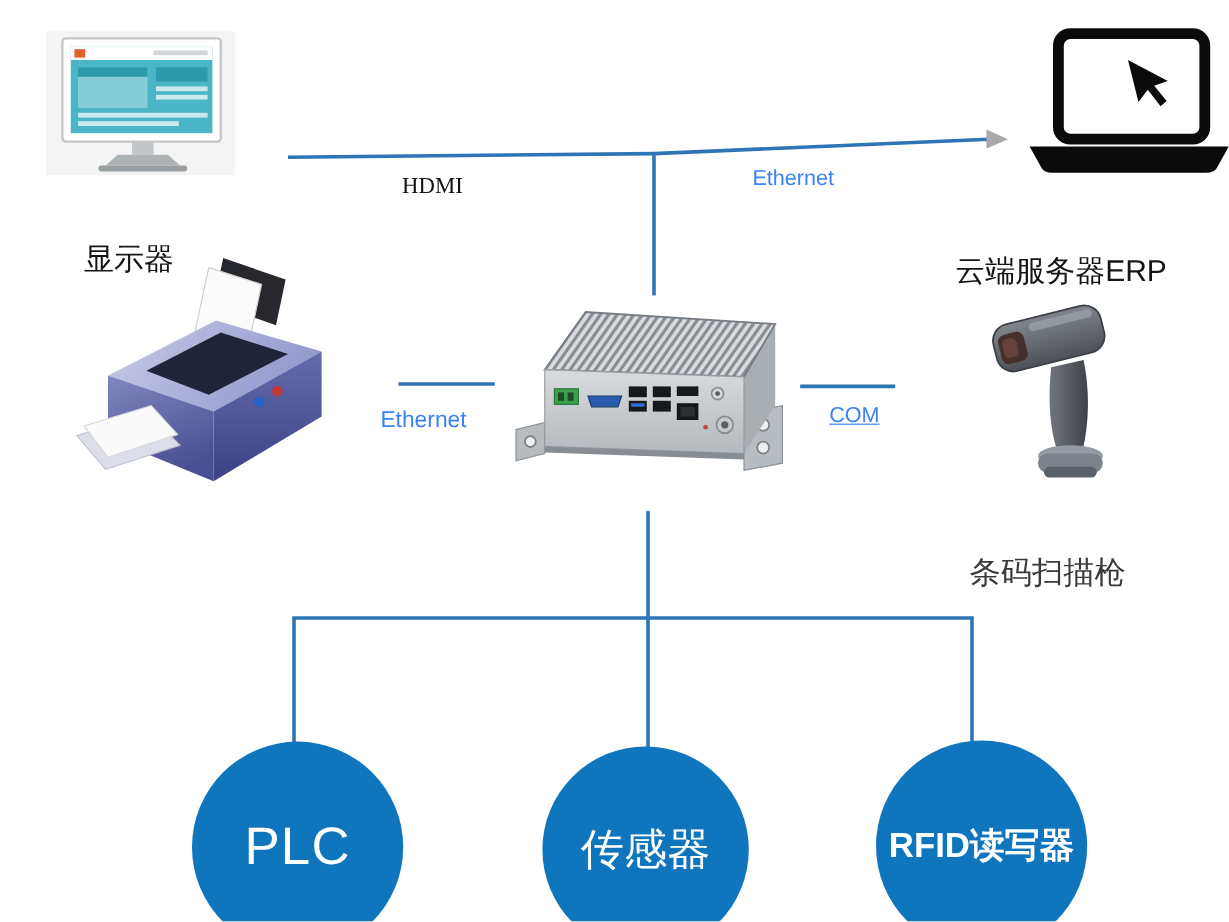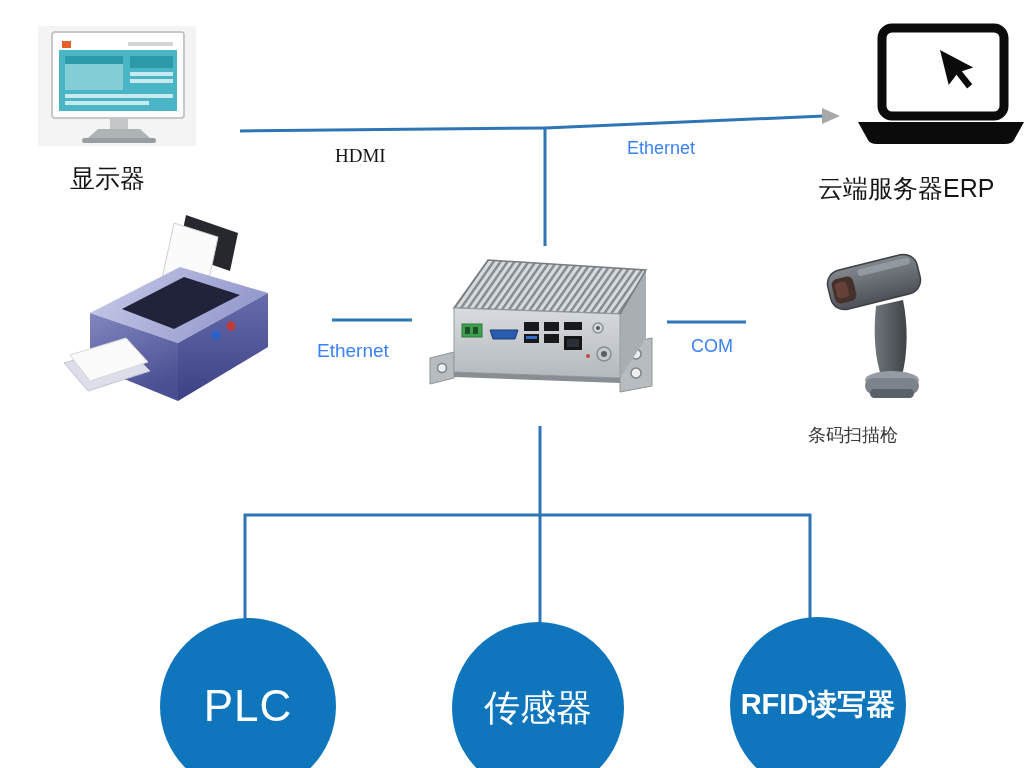--- a/index.html
+++ b/index.html
@@ -11,33 +11,34 @@
     height: 768px;
     background: #ffffff;
     overflow: hidden;
   }
   .lines { position: absolute; left: 0; top: 0; z-index: 1; }
   .node { position: absolute; z-index: 2; }
   .node svg { display: block; }
   .node-label {
     position: absolute; z-index: 3; white-space: nowrap;
     color: #151515;
+    margin-top: 37px;
   }
   .conn-label {
     position: absolute; z-index: 3; white-space: nowrap;
     color: #3b82f6;
   }
   .lbl-monitor  { left: 70px;  top: 162px; font-size: 25px; }
-  .lbl-server   { left: 818px; top: 172px; font-size: 25px; }
+  .lbl-server   { left: 796px; top: 172px; font-size: 25px; }
   .lbl-printer  { left: 162px; top: 423px; font-size: 28px; color: #5f5f5f; }
-  .lbl-scanner  { left: 808px; top: 423px; font-size: 18px; color: #3a3a3a; }
+  .lbl-scanner  { left: 808px; top: 423px; font-size: 26px; color: #3a3a3a; }
   .lbl-hdmi     { left: 335px; top: 145px; font-size: 19px; font-family: Liberation Serif, serif; color: #141414; }
   .lbl-eth-srv  { left: 627px; top: 138px; font-size: 18px; }
   .lbl-eth-prn  { left: 317px; top: 340px; font-size: 19px; }
-  .lbl-com      { left: 691px; top: 336px; font-size: 18px; }
+  .lbl-com      { left: 691px; top: 336px; font-size: 18px; text-decoration: underline; }
   .pos-monitor  { left: 38px;  top: 26px; }
   .pos-server   { left: 852px; top: 20px; }
   .pos-printer  { left: 58px;  top: 205px; }
   .pos-pc       { left: 412px; top: 246px; }
   .pos-scanner  { left: 820px; top: 248px; }
   .circle {
     position: absolute; z-index: 2;
     border-radius: 50%;
     background: #0F76BD;
     color: #ffffff;

